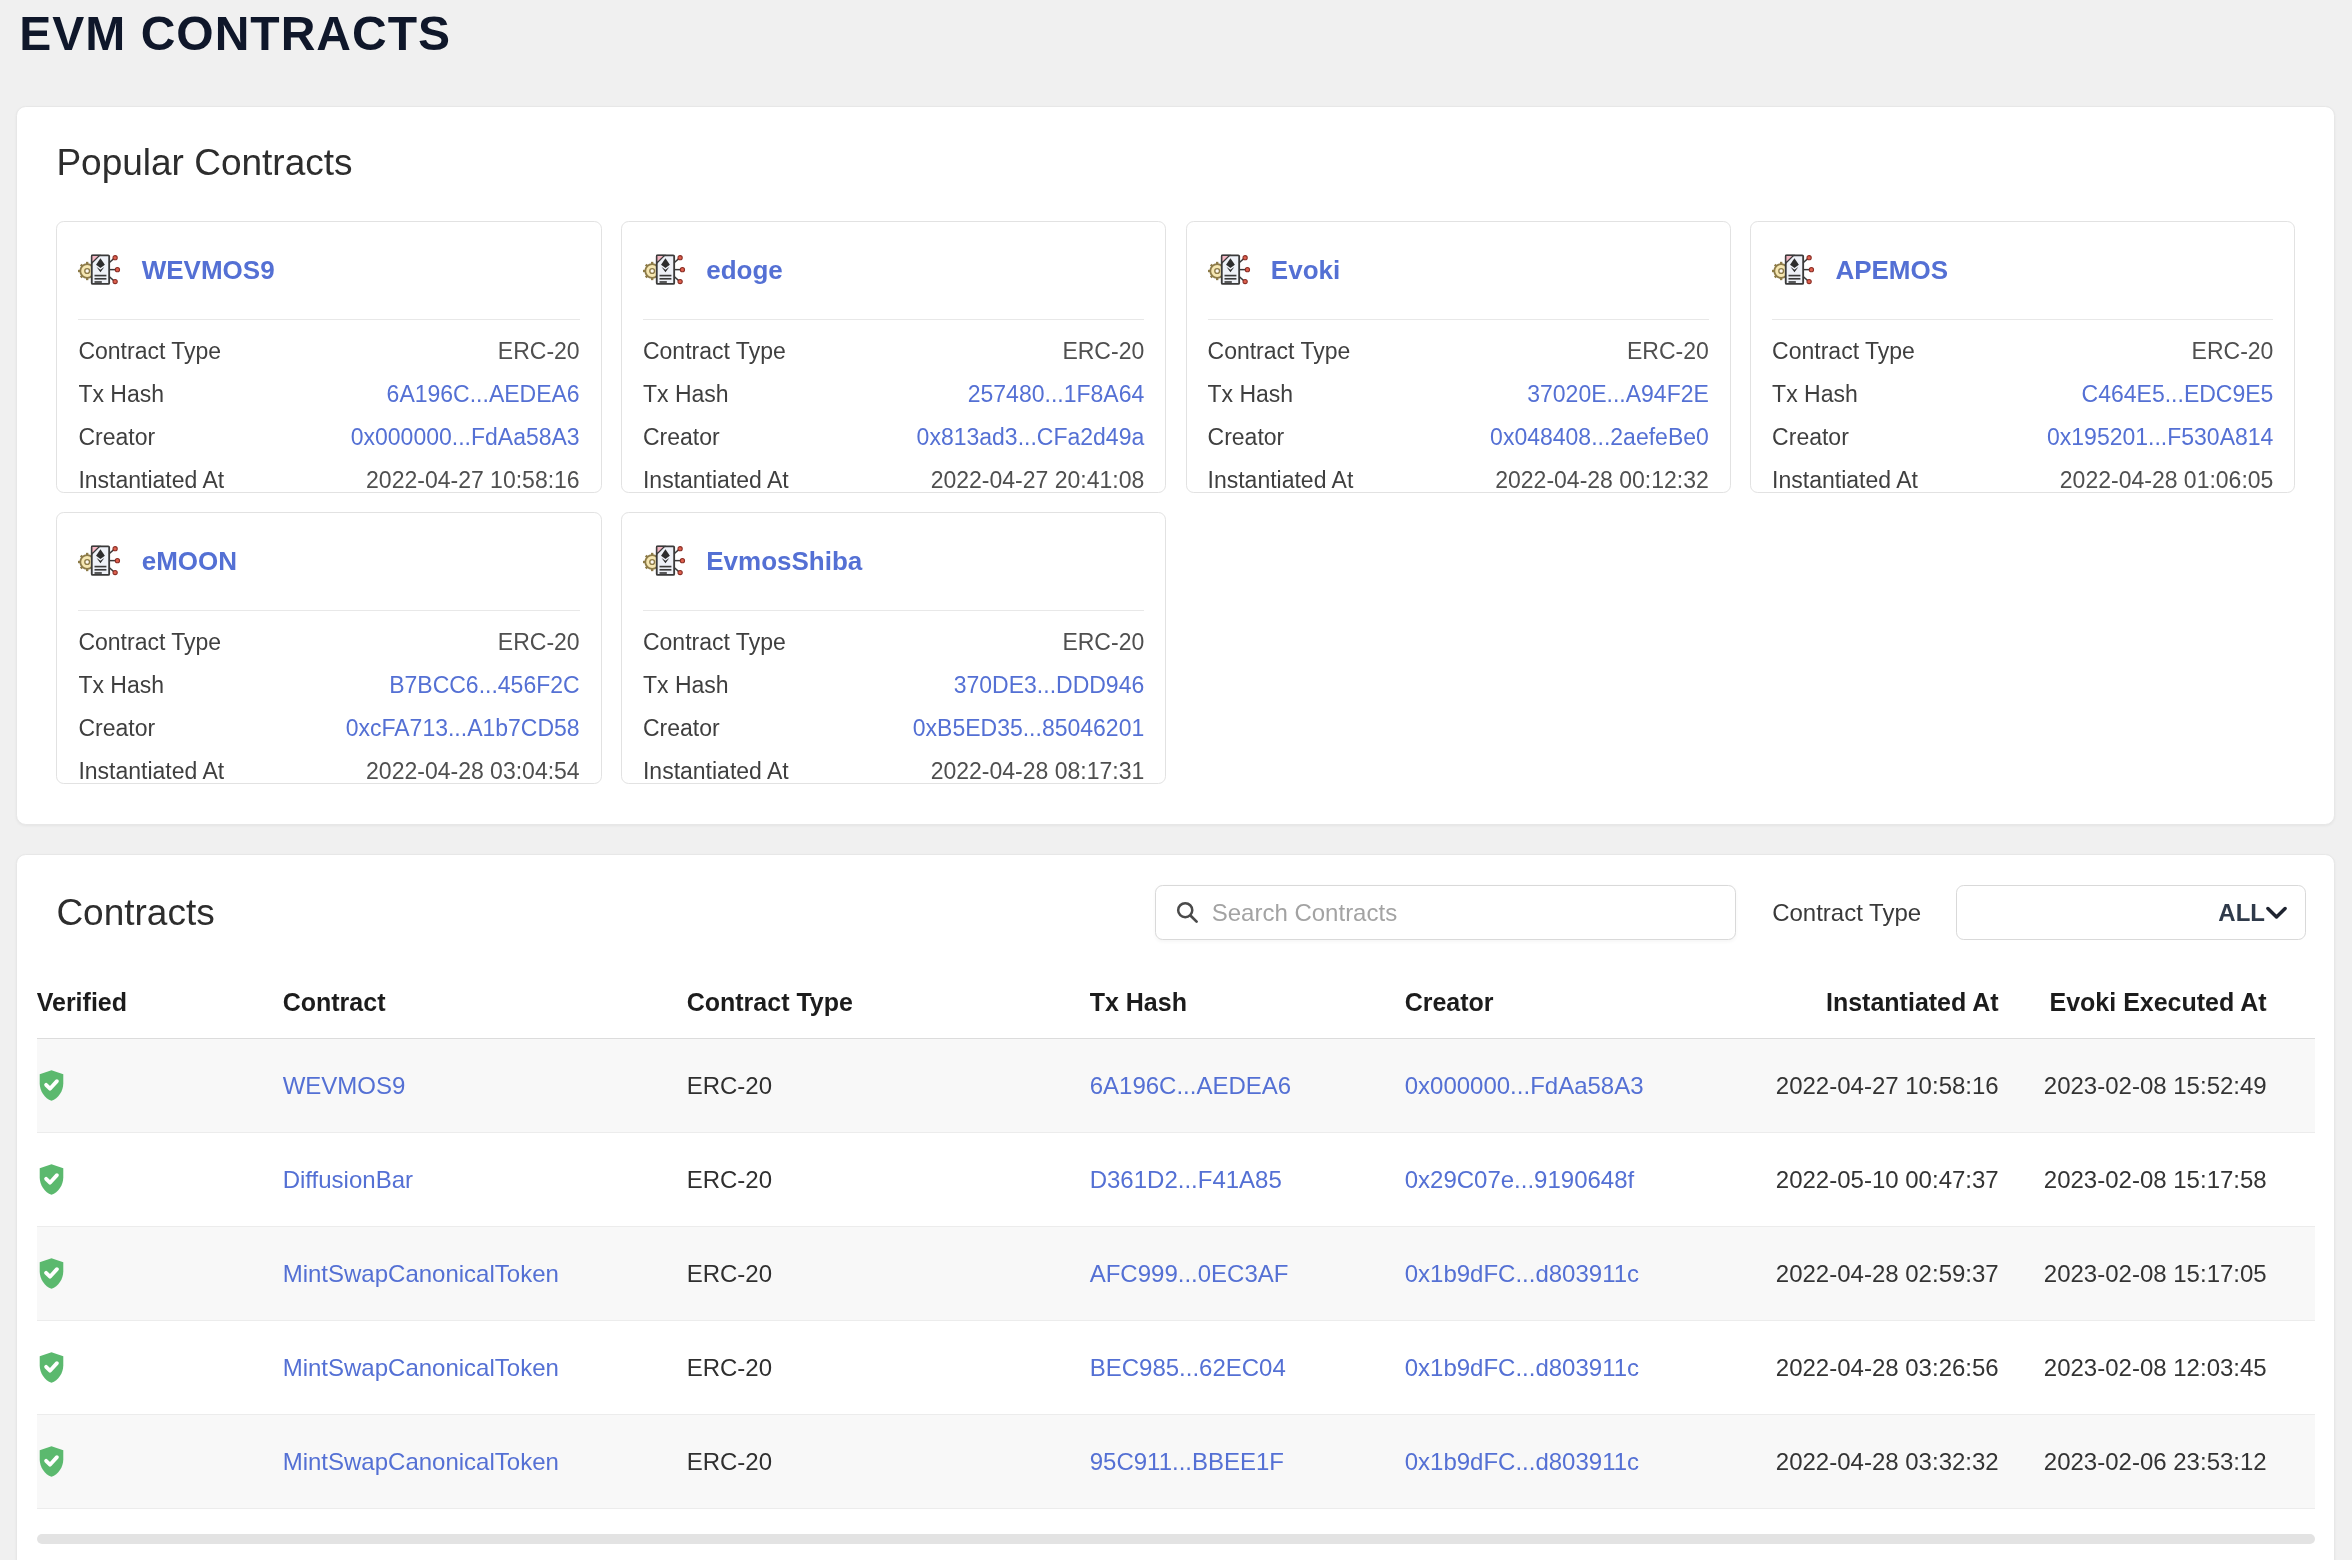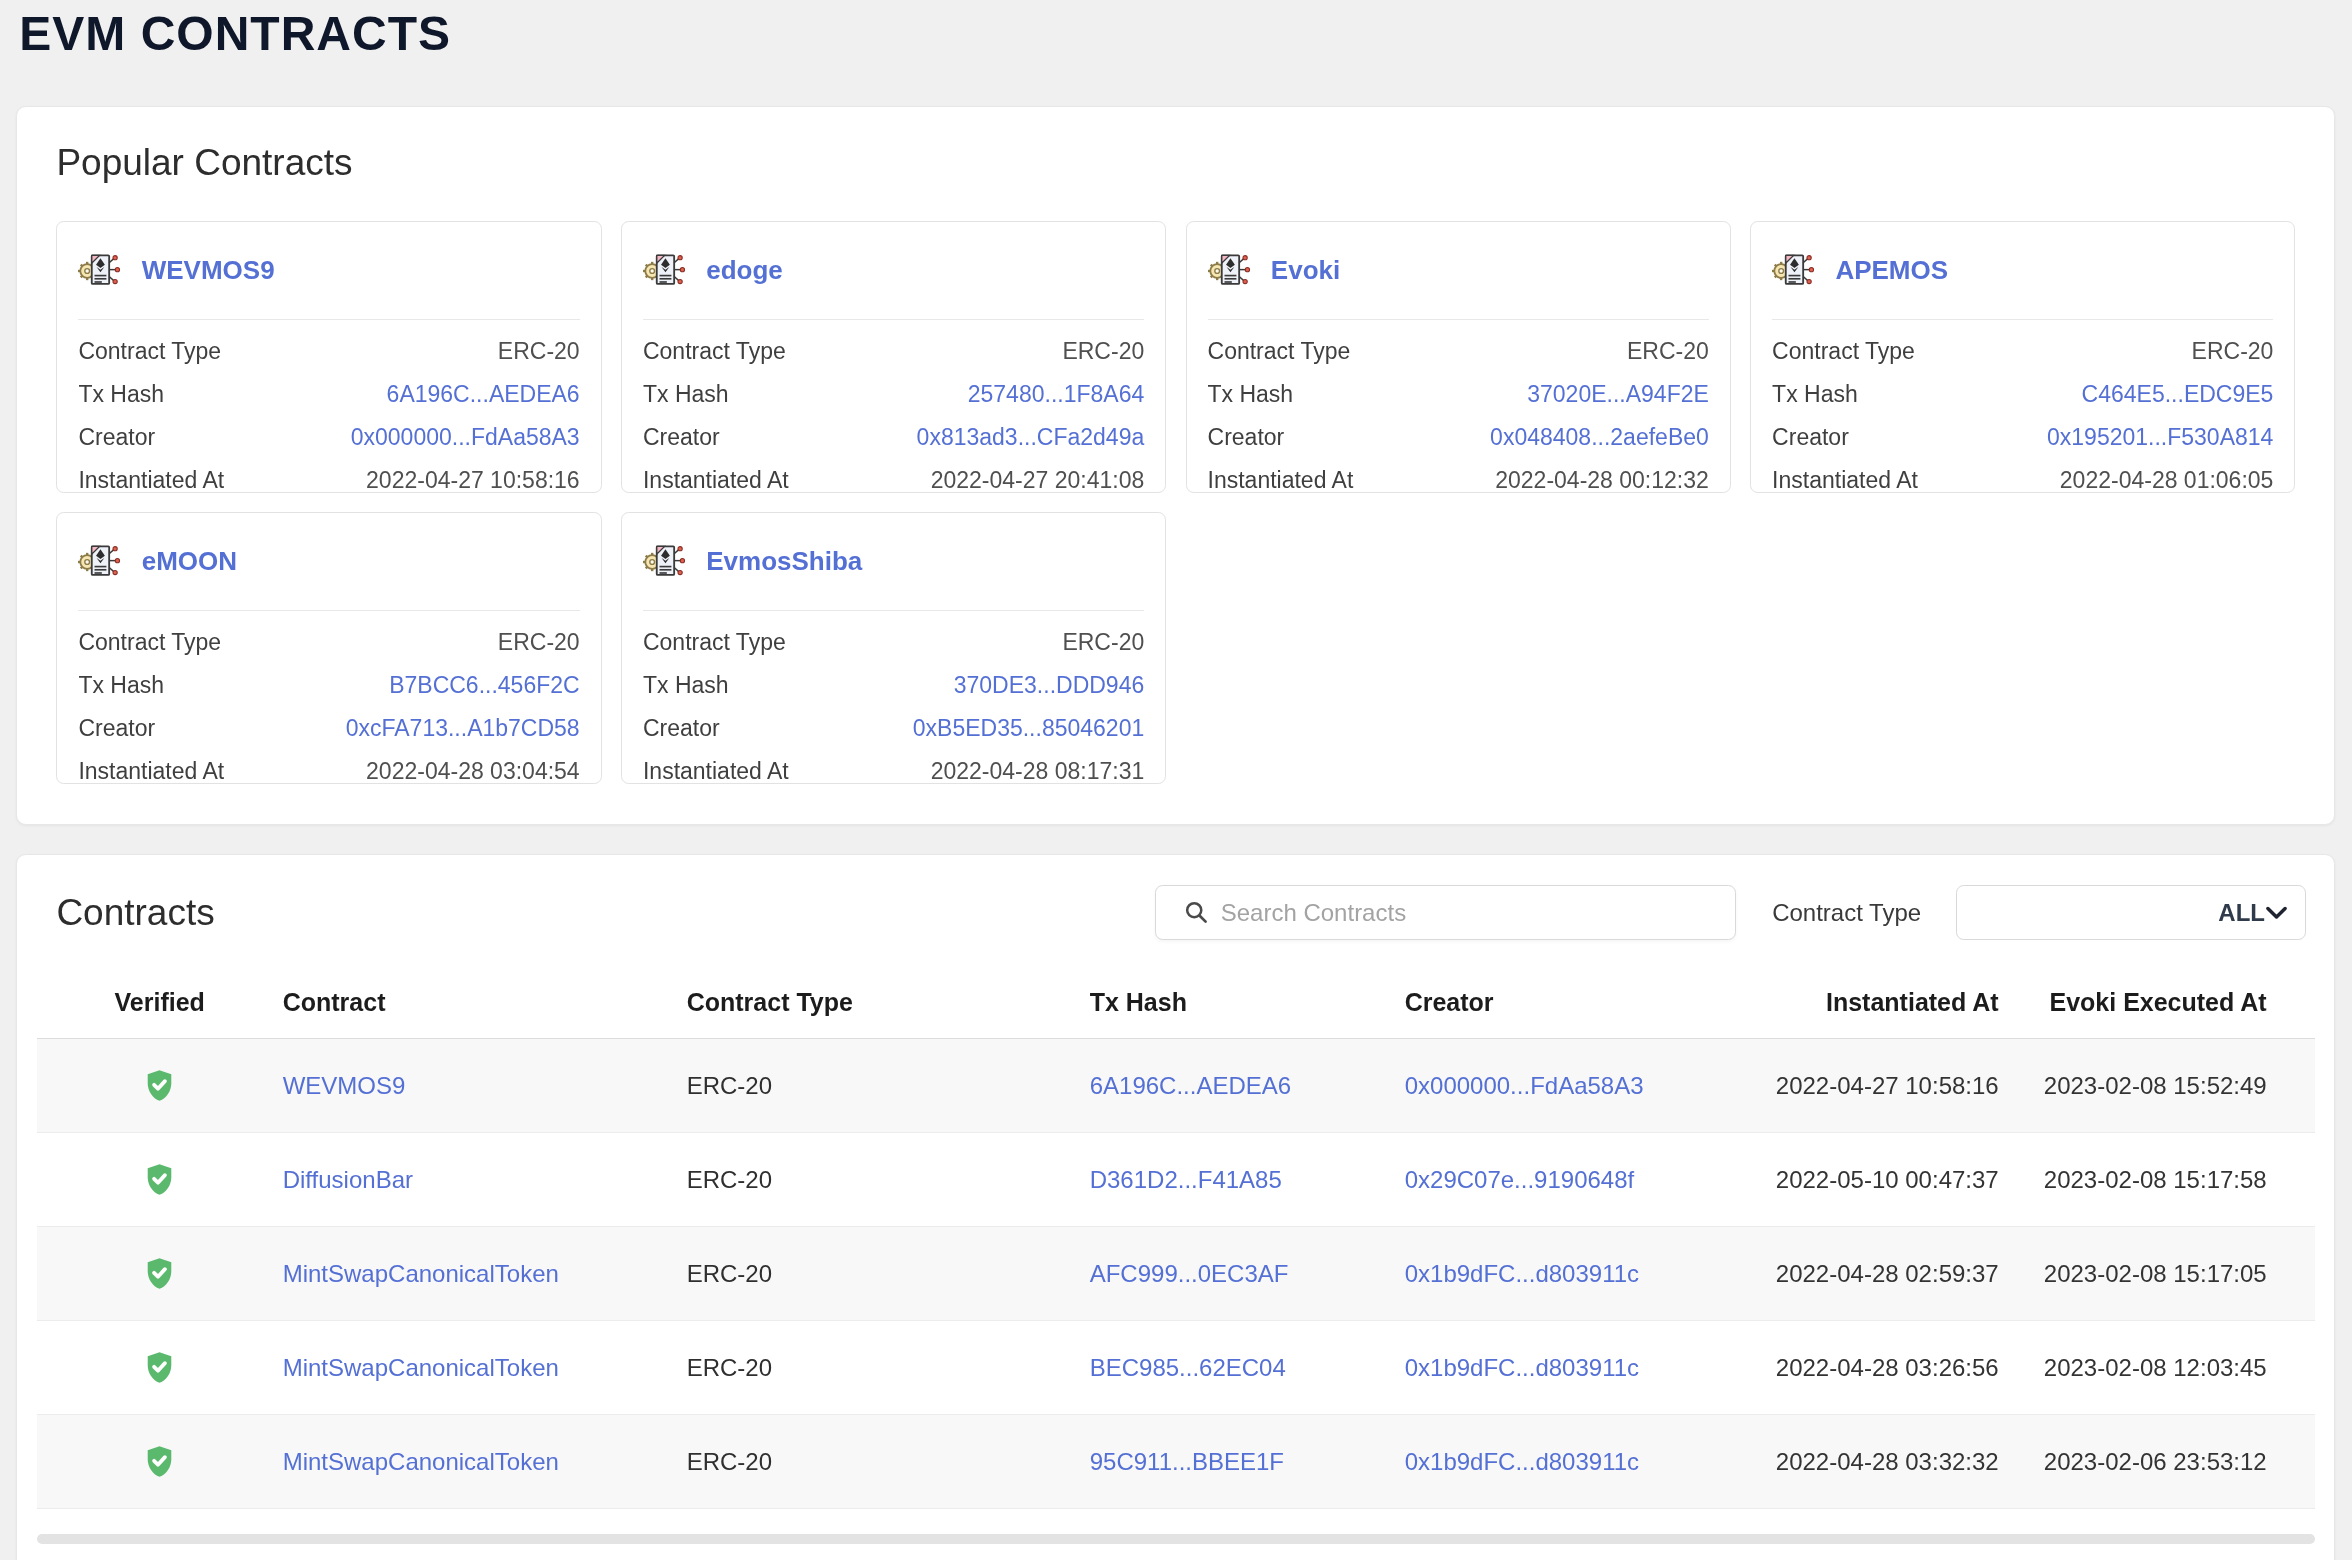--- a/index.html
+++ b/index.html
@@ -49,21 +49,21 @@
   .kv .v.link { color:#5470d4; cursor:pointer; }
 
   
   .toolbar {
     display:flex; align-items:center; padding:30px 28px 0 39px;gap:16px;
   }
   .toolbar .section-title { flex:0 0 auto; }
   .toolbar .spacer { flex:1 1 auto; }
   .searchbox {
     width:581px; height:55px; border:1px solid #d9d9d9; border-radius:7.7px;
-    background:#fff; display:flex; align-items:center; padding:0 28px;
+    background:#fff; display:flex; align-items:center; padding:0 19px;
     box-shadow:0 1.9px 3.9px rgba(0,0,0,0.04);
   }
   .searchbox input {
     border:none; outline:none; flex:1; font-size:24px; color:#333;
     font-family:"Liberation Sans","DejaVu Sans",sans-serif; background:transparent; margin-left:11.6px;
   }
   .searchbox input::placeholder { color:#a3a3a3; }
   .filter-label { font-size:24px; color:#3a3a3a; margin:0 19.3px 0 20px; }
   .selectbox {
     width:350px; height:55px; border:1px solid #d9d9d9; border-radius:7.7px;
@@ -75,21 +75,21 @@
   
   .table { margin:27px 19.3px 0 19.3px; }
   .trow {
     display:grid;
     grid-template-columns:246px 404px 403px 315px 290px 304px 268px;
     padding-right:51px; align-items:center;
   }
   .trow.head { height:72px; font-size:25px; font-weight:700; color:#1c1c1c; border-bottom:1.9px solid #dcdcdc; }
   .trow.row { height:94px; font-size:24px; border-bottom:1px solid #ececec; }
   .trow.row.striped { background:#f8f8f8; }
-  .c1 { text-align:center; }
+  .c1 { text-align:left; }
   .c6,.c7 { text-align:right; }
   .cell-link { color:#5470d4; cursor:pointer; }
   .cell-plain { color:#2f2f2f; }
   .cell-date { color:#333; }
   .shield { display:inline-block; vertical-align:middle; }
 
   .hscrollbar {
     position:absolute; left:19.3px; right:19.3px; top:679px;
     height:9.7px; background:#e3e3e3; border-radius:5.8px;
   }

